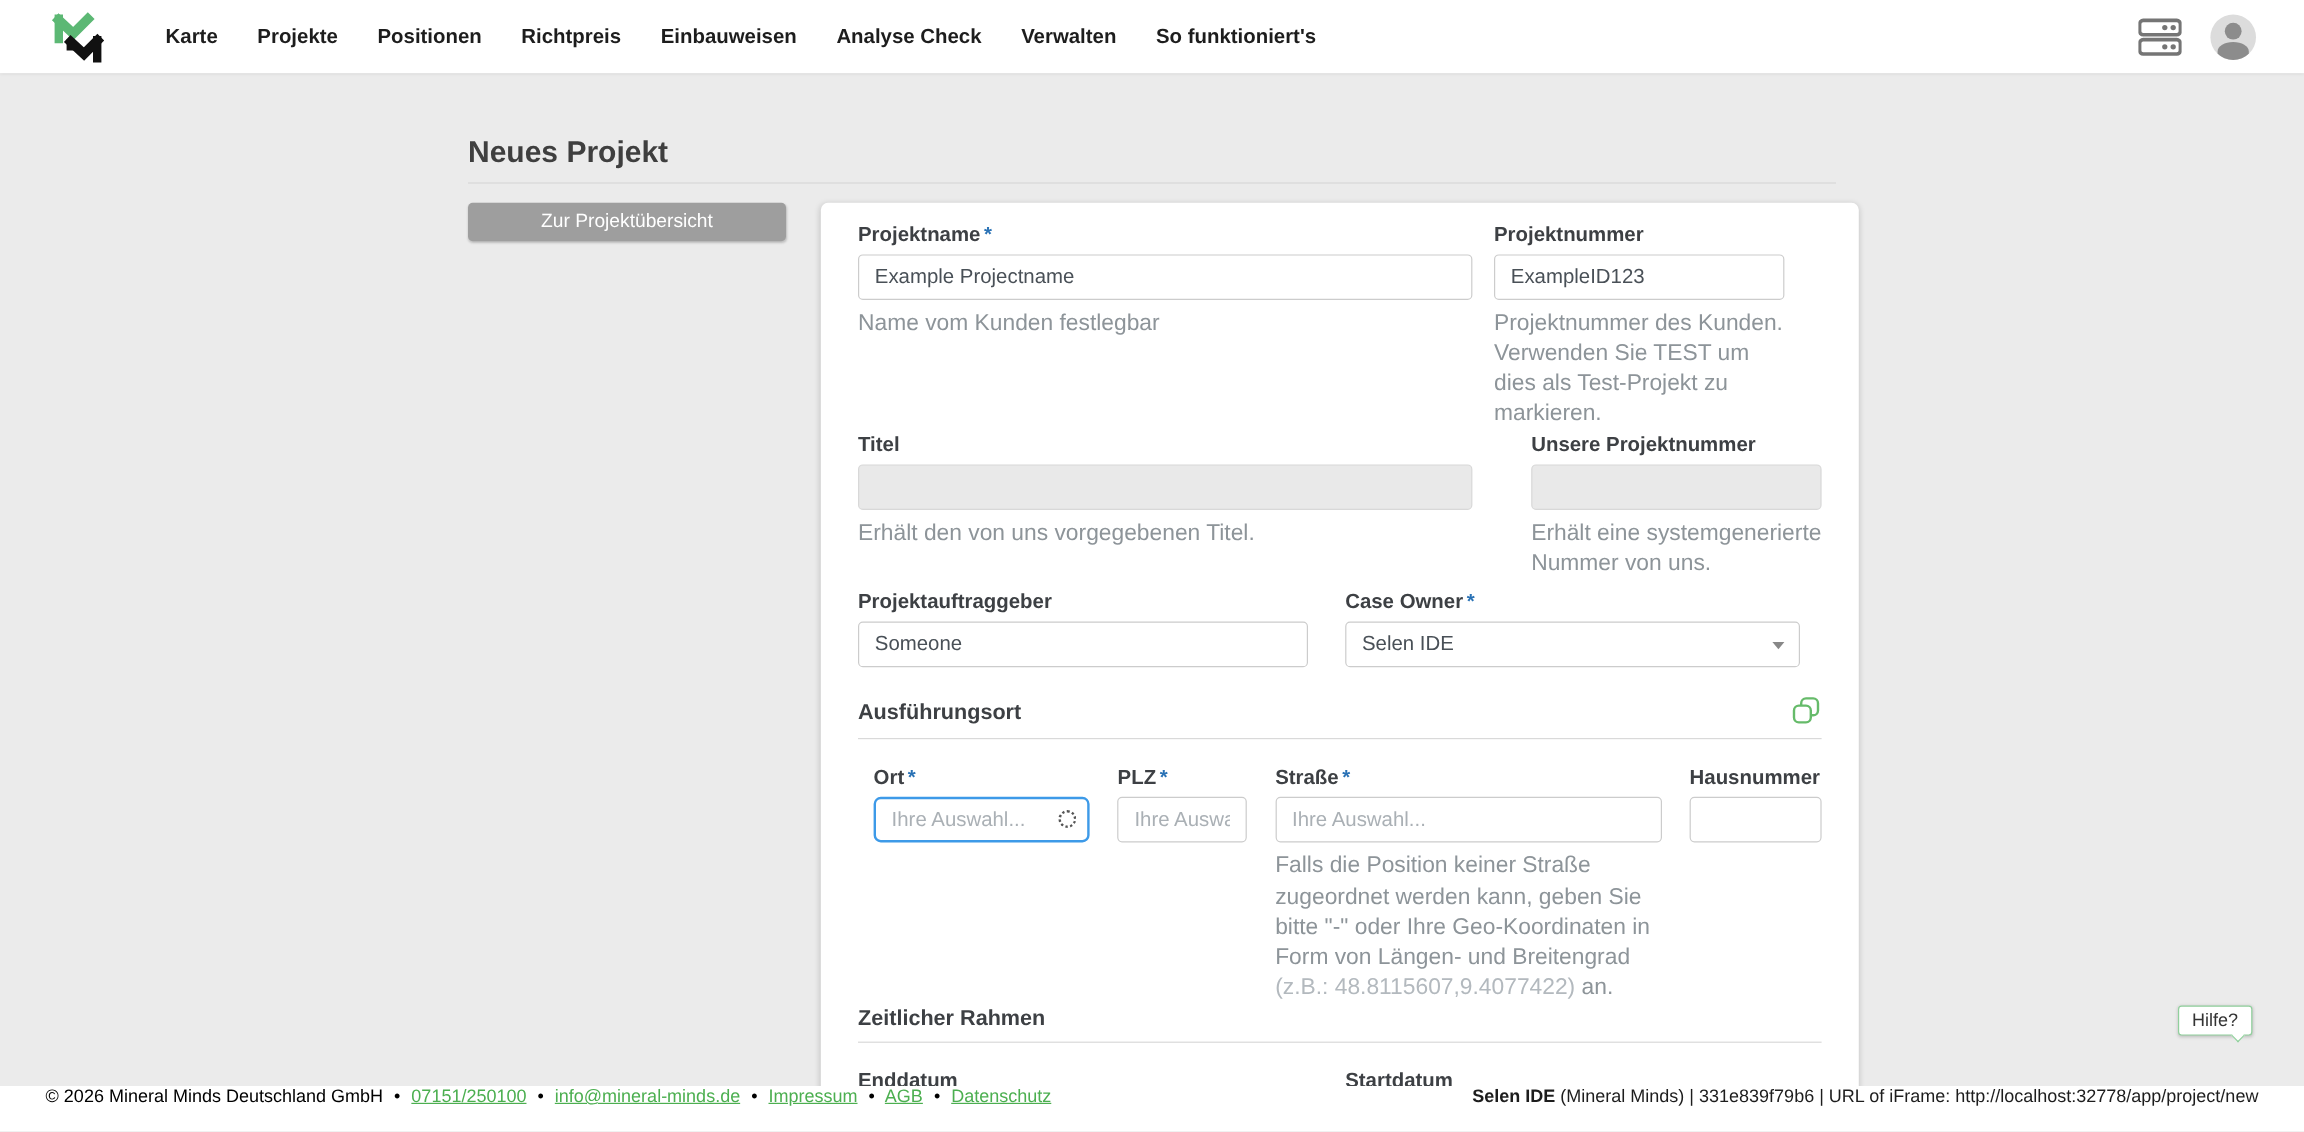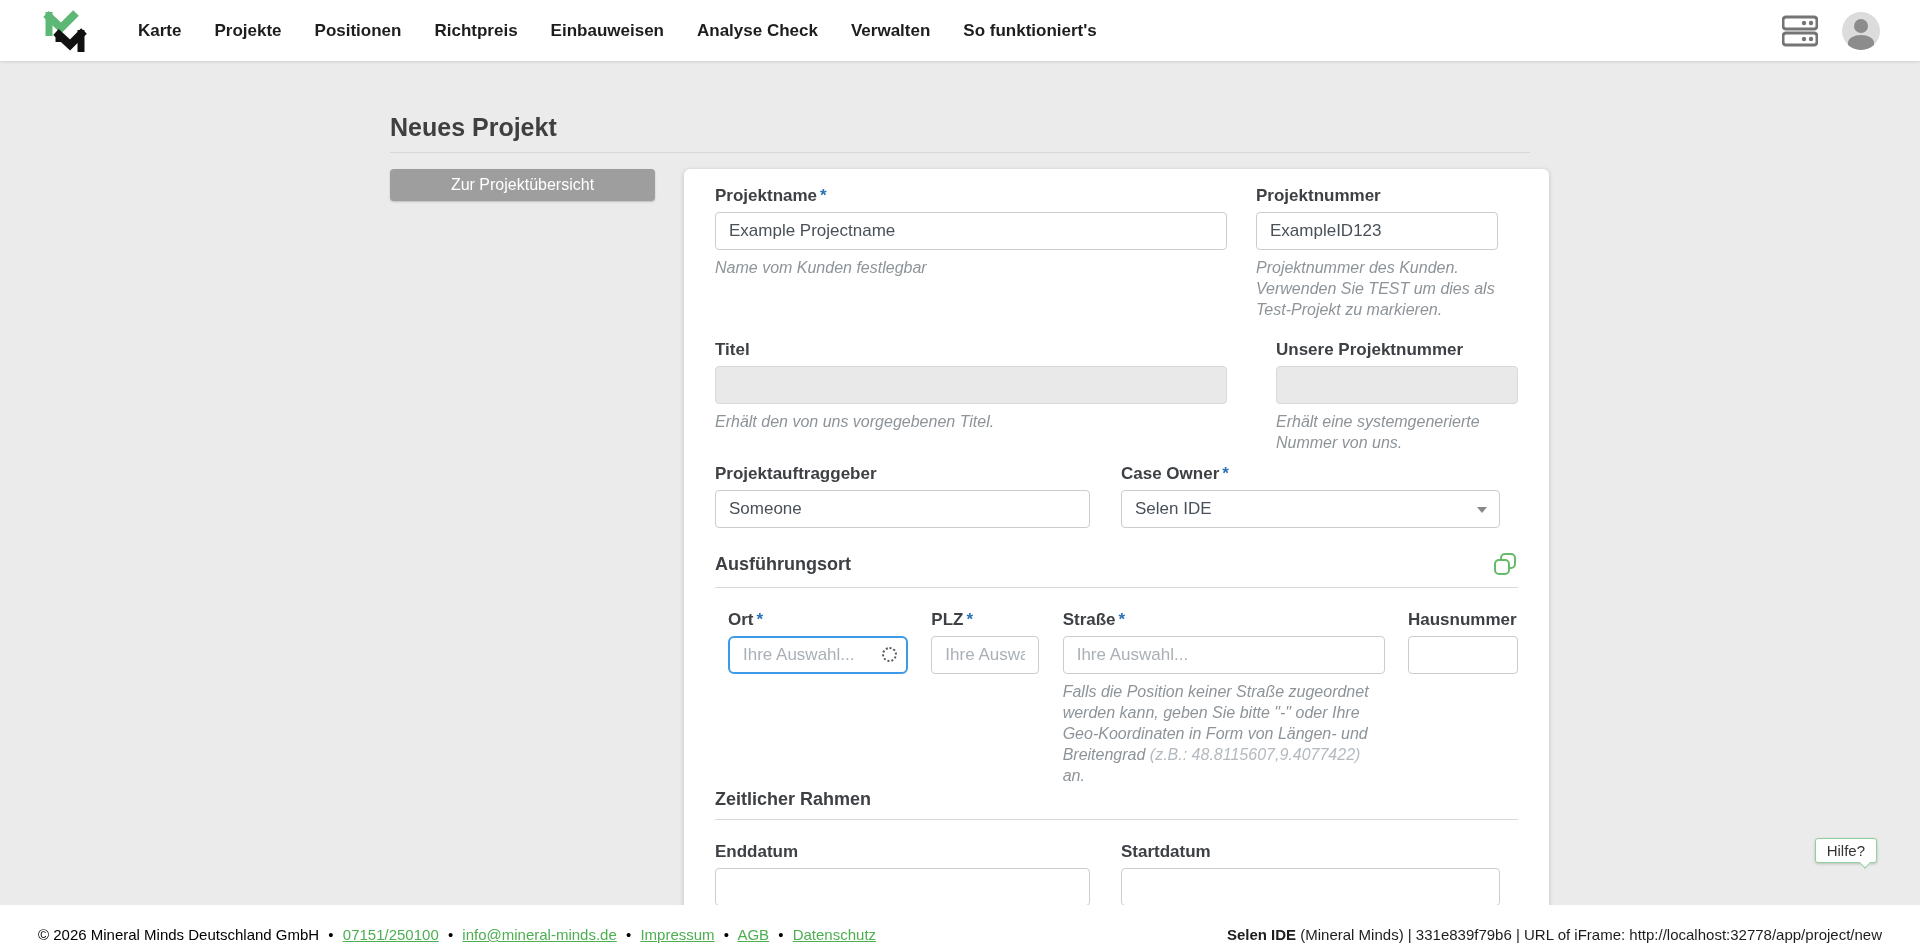--- a/index.html
+++ b/index.html
@@ -53,35 +53,35 @@
     cursor:pointer;box-shadow:0 1px 2px rgba(0,0,0,.2);
   }
   .card{
     flex:1 1 auto;background:#fff;border-radius:6px;
     box-shadow:0 1px 5px rgba(0,0,0,.18);
     padding:17px 31px 22px 31px;
   }
 
   
   .form-row{display:grid;}
-  .row-a{grid-template-columns:512px 242px;column-gap:29px;margin-bottom:20px;}
+  .row-a{grid-template-columns:512px 242px;column-gap:18px;margin-bottom:4px;}
   .row-b{grid-template-columns:512px 242px;column-gap:49px;margin-bottom:10px;}
   .row-c{grid-template-columns:375px 379px;column-gap:31px;margin-bottom:24px;}
   .row-d{grid-template-columns:180px 108px 322px 110px;justify-content:space-between;margin-bottom:3px;margin-left:13px;}
   .row-e{grid-template-columns:375px 379px;column-gap:31px;}
   .field label{display:block;font-size:17px;font-weight:bold;color:#3d4044;margin-bottom:6px;white-space:nowrap;}
   .req{color:var(--asterisk-blue);margin-left:3px;font-weight:bold;}
   .field input[type="text"]{
     width:100%;height:38px;border:1px solid #ccc;border-radius:4px;
     padding:0 13px;font-size:17px;font-family:inherit;color:#495057;background:#fff;outline:none;
   }
   .field input::placeholder{color:#aab0b5;}
   .field input.disabled{background:#e9e9e9;border-color:#d8d8d8;}
   .field input.focused{border:2px solid var(--focus-blue);border-radius:6px;}
-  .helper{font-size:16px;color:#8d9499;line-height:1.32;margin-top:7px;font-style:italic;}
+  .helper{font-size:19px;color:#8d9499;line-height:1.32;margin-top:7px;}
   .helper .muted{color:#b3b9be;}
   .input-wrap{position:relative;}
   .spinner{
     position:absolute;right:11px;top:50%;margin-top:-8px;width:15px;height:15px;
     border:2px dotted #555;border-radius:50%;
   }
   .select{
     width:100%;height:38px;border:1px solid #ccc;border-radius:4px;background:#fff;
     display:flex;align-items:center;padding:0 13px;font-size:17px;color:#495057;cursor:pointer;position:relative;
   }
@@ -102,21 +102,21 @@
     box-shadow:0 1px 3px rgba(0,0,0,.2);
   }
   .help-bubble .tail{
     position:absolute;right:7px;bottom:-5px;width:8px;height:8px;background:#fff;
     border-right:1px solid #90d09c;border-bottom:1px solid #90d09c;transform:rotate(45deg);
   }
 
   
   footer{
     flex:0 0 38px;height:38px;background:#fff;
-    display:flex;align-items:flex-end;justify-content:space-between;
+    display:flex;align-items:flex-start;justify-content:space-between;
     padding:0 38px;font-size:15px;color:#000;position:relative;z-index:5;
   }
   .footer-left{white-space:nowrap;}
   .footer-left .sep{margin:0 5px;color:#000;}
   .footer-link{color:var(--accent-green);text-decoration:underline;cursor:pointer;}
   .footer-right{white-space:nowrap;color:#1d1d1d;}
   .footer-right .user{font-weight:bold;}
 </style>
 </head>
 <body>

